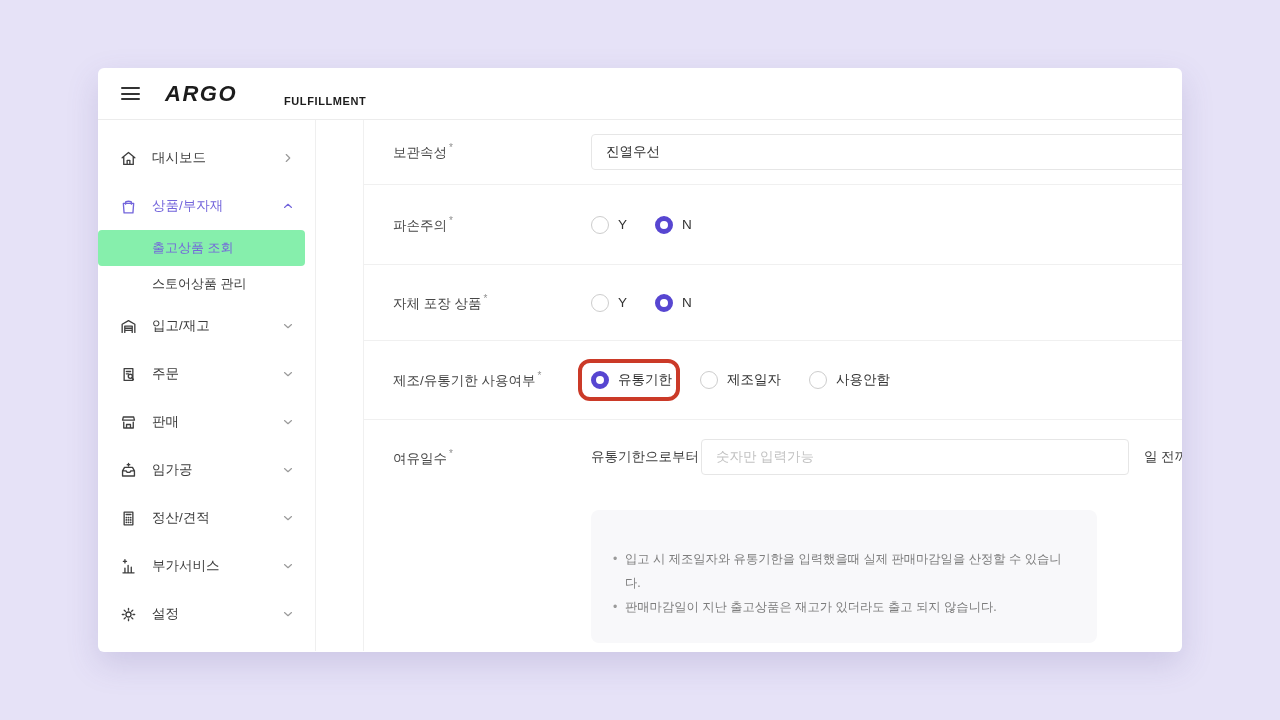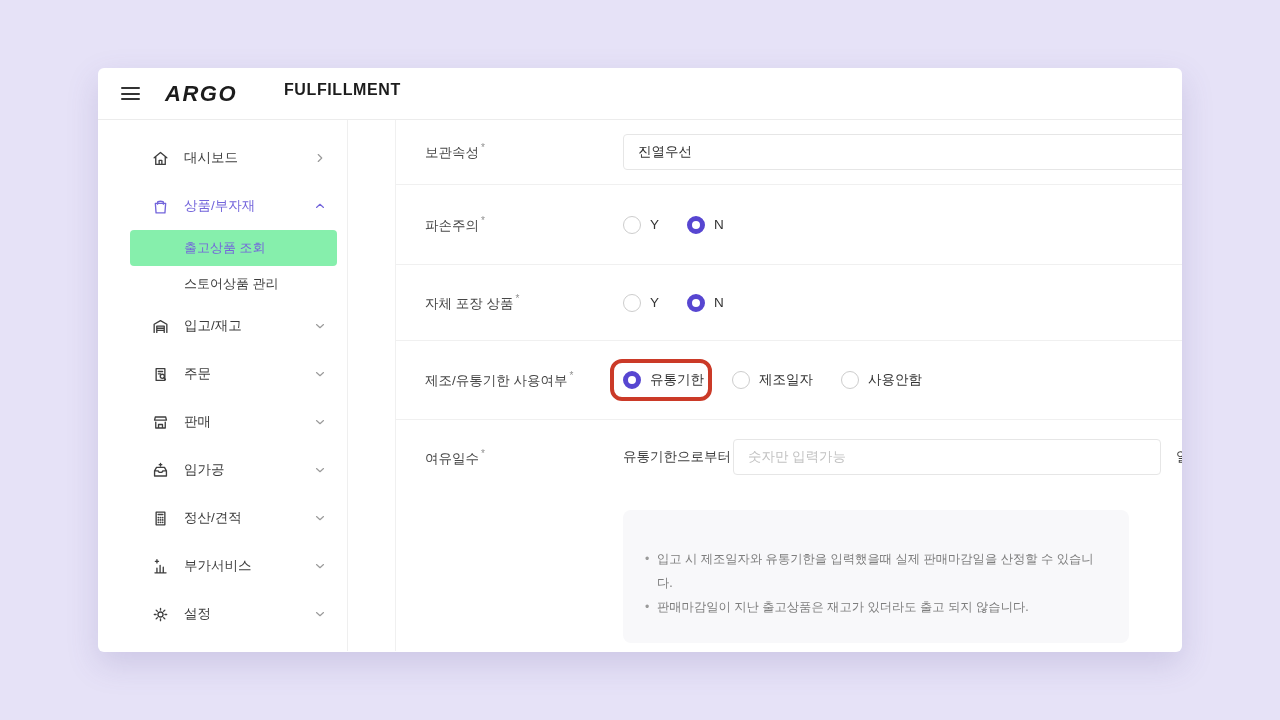--- a/index.html
+++ b/index.html
@@ -15,27 +15,27 @@
   html,body{width:1280px;height:720px;overflow:hidden;}
   body{background:#E6E2F7;font-family:"Liberation Sans","DejaVu Sans",sans-serif;position:relative;}
 
   .window{position:absolute;left:98px;top:68px;width:1084px;height:584px;background:#fff;
           border-radius:6px;overflow:hidden;box-shadow:0 12px 32px rgba(90,80,150,0.18);}
 
   
   .header{height:52px;border-bottom:1px solid #ececec;display:flex;align-items:center;padding-left:23px;}
   .hamburger{width:19px;height:13px;display:flex;flex-direction:column;justify-content:space-between;cursor:pointer;}
   .hamburger span{display:block;height:2px;background:#333;border-radius:1px;}
-  .logo{margin-left:25px;display:flex;align-items:flex-start;white-space:nowrap;}
+  .logo{margin-left:25px;display:flex;align-items:flex-end;white-space:nowrap;}
   .logo-primary{font-size:22px;font-weight:800;font-style:italic;letter-spacing:1.5px;color:#1c1c1c;}
-  .logo-secondary{font-size:16px;font-weight:700;letter-spacing:0.6px;color:#1c1c1c;margin-left:8px;padding-left:39px;}
+  .logo-secondary{font-size:11px;font-weight:700;letter-spacing:0.6px;color:#1c1c1c;margin-left:8px;padding-left:39px;}
 
   
   .content{display:flex;height:531px;}
-  .sidebar{width:218px;border-right:1px solid #efefef;padding-top:14px;flex:none;overflow:hidden;margin-left:32px;}
+  .sidebar{width:218px;border-right:1px solid #efefef;padding-top:14px;flex:none;overflow:hidden;}
   .main{flex:1;overflow:hidden;}
 
   
   .nav-item{height:48px;display:flex;align-items:center;padding:0 20px 0 21px;font-size:13.5px;color:var(--txt);cursor:pointer;}
   .nav-item .ico{width:19px;height:19px;flex:none;display:flex;align-items:center;color:#3f3f3f;}
   .nav-item .lbl{margin-left:14px;flex:1;}
   .nav-item .chev{width:14px;height:14px;color:#9a9a9a;flex:none;}
   .nav-item.active{color:var(--sidebar-purple);}
   .nav-item.active .ico{color:var(--sidebar-purple);}
   .nav-item.active .chev{color:var(--sidebar-purple);}

